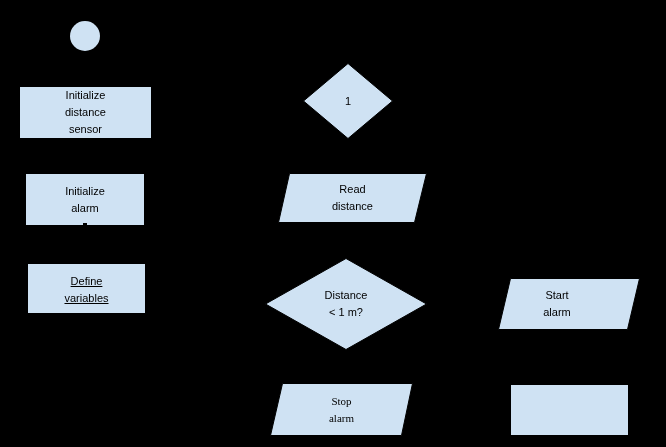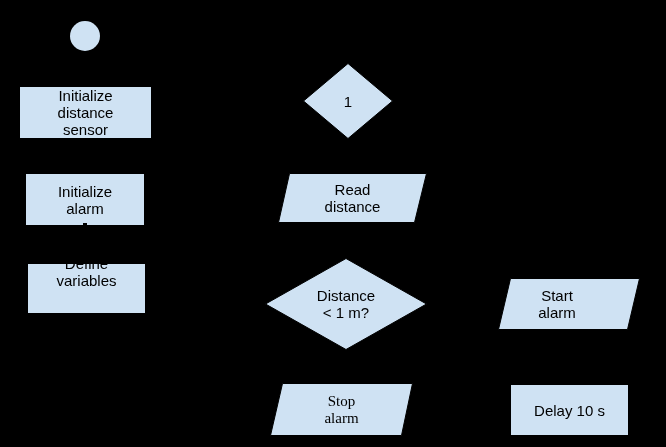--- a/index.html
+++ b/index.html
@@ -37,21 +37,21 @@
     stroke-width: 1;
   }
   .node-label {
     position: absolute;
     display: flex;
     align-items: center;
     justify-content: center;
     text-align: center;
     white-space: pre-line;
     color: var(--text, #000);
-    font-size: 15px;
+    font-size: 11px;
     line-height: 17px;
     pointer-events: none;
   }
   .connector-stub {
     position: absolute;
     background: var(--shape_stroke, #000);
   }
 </style>
 </head>
 <body>
@@ -65,21 +65,21 @@
 distance
 sensor</div>
 
   <div class="shape-rect" style="left:25px; top:173px; width:120px; height:53px;"></div>
   <div class="node-label" style="left:25px; top:173px; width:120px; height:53px;">Initialize
 alarm</div>
 
   <div class="connector-stub" style="left:83px; top:223px; width:4px; height:3px;"></div>
 
   <div class="shape-rect" style="left:27px; top:263px; width:119px; height:51px;"></div>
-  <div class="node-label" style="left:27px; top:246px; width:119px; height:51px;">Define
+  <div class="node-label" style="left:27px; top:264px; width:119px; height:51px;text-decoration:underline;">Define
 variables</div>
 
   <svg class="shape-svg" style="left:303px; top:63px;" width="90" height="76">
     <polygon points="45,0.5 89.5,38 45,75.5 0.5,38"></polygon>
   </svg>
   <div class="node-label" style="left:303px; top:63px; width:90px; height:76px;">1</div>
 
   <svg class="shape-svg" style="left:278px; top:173px;" width="149" height="50">
     <polygon points="11.5,0.5 148.5,0.5 136.5,49.5 0.5,49.5"></polygon>
   </svg>
@@ -98,15 +98,14 @@
   <div class="node-label" style="left:486px; top:278px; width:142px; height:52px;">Start
 alarm</div>
 
   <svg class="shape-svg" style="left:270px; top:383px;" width="143" height="53">
     <polygon points="12.5,0.5 142.5,0.5 131.5,52.5 0.5,52.5"></polygon>
   </svg>
   <div class="node-label" style="left:270px; top:383px; width:143px; height:53px;font-family:Liberation Serif, serif;">Stop
 alarm</div>
 
   <div class="shape-rect" style="left:510px; top:384px; width:119px; height:52px;"></div>
-  <div class="node-label" style="left:510px; top:384px; width:119px; height:52px;">Delay 10 s</div>
 
 </div>
 
 </body></html>

